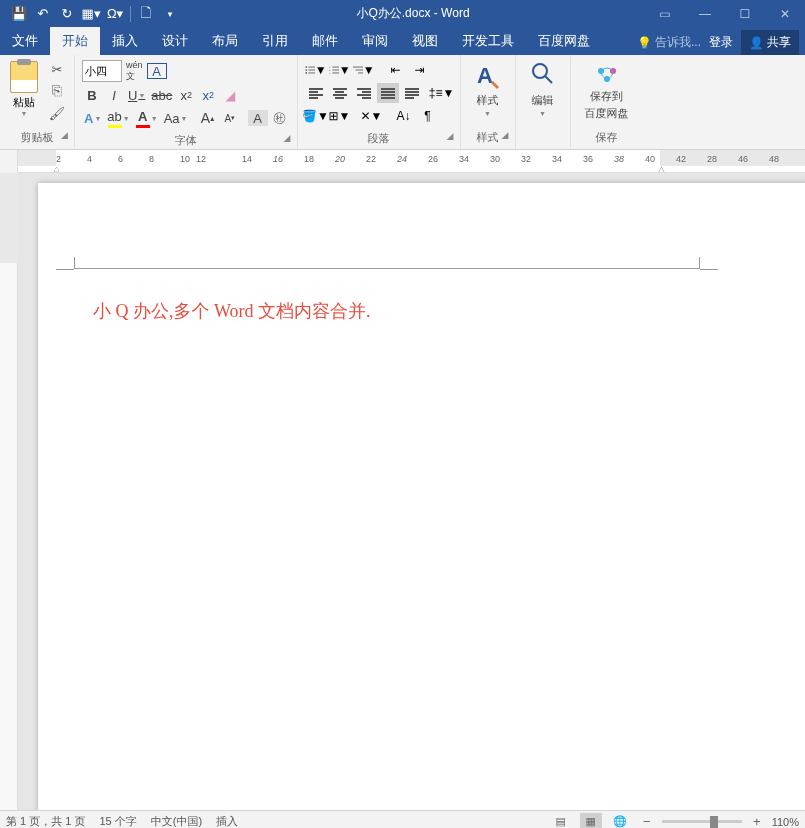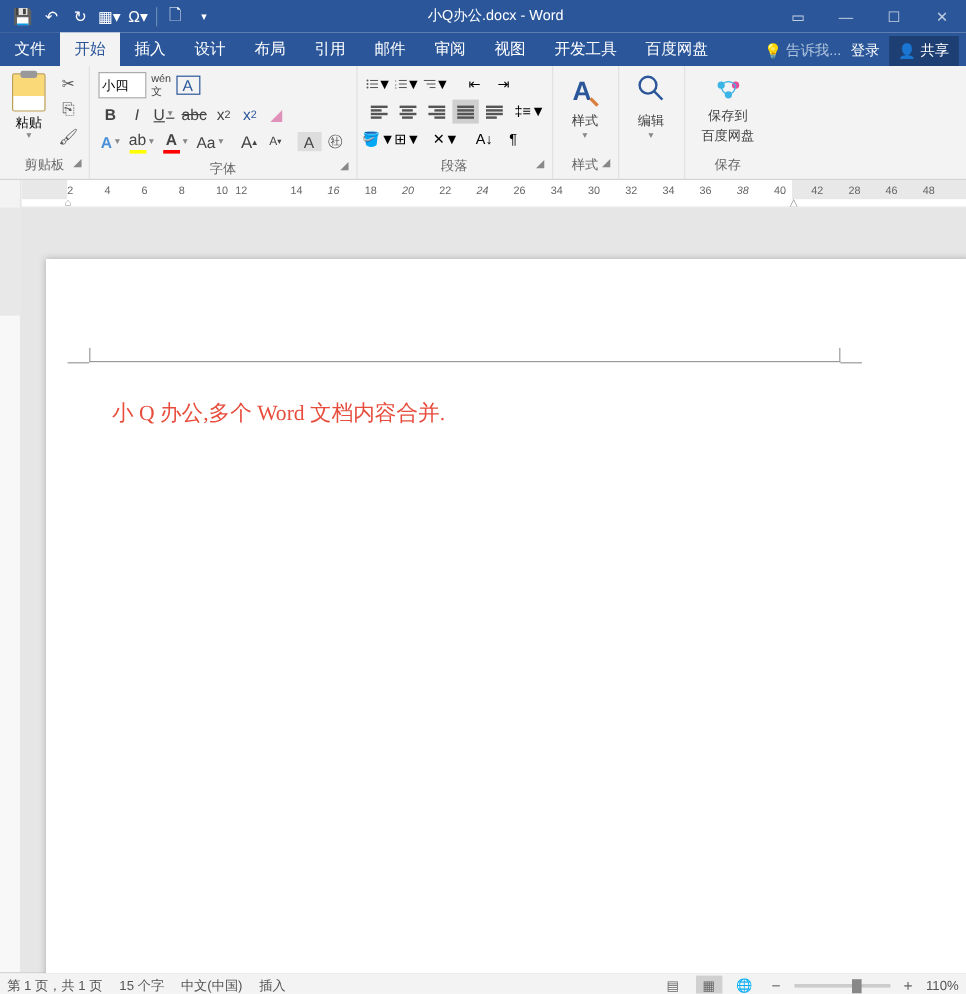--- a/index.html
+++ b/index.html
@@ -60,21 +60,21 @@
 .ruler-area { height: 23px; background: #fff; border-bottom: 1px solid #ddd; position: relative; display: flex; }
 .ruler-corner { width: 18px; height: 23px; background: #f3f3f3; border-right: 1px solid #ddd; }
 .hruler { flex: 1; position: relative; background: #fff; overflow: hidden; }
 .ruler-shade { position: absolute; top: 0; height: 16px; background: #e8e8e8; }
 .ruler-tick { position: absolute; top: 4px; font-size: 9px; color: #666; }
 .ruler-indent { position: absolute; top: 14px; font-size: 9px; color: #888; }
 
 .workspace { height: 637px; display: flex; background: #e6e6e6; }
 .vruler { width: 18px; background: #f8f8f8; border-right: 1px solid #ddd; position: relative; }
 .vruler-shade { position: absolute; left: 0; width: 18px; background: #e8e8e8; }
-.doc-area { flex: 1; overflow: auto; position: relative; padding-top: 10px; padding-left: 20px; margin-top: 33px; }
+.doc-area { flex: 1; overflow: auto; position: relative; padding-top: 10px; padding-left: 20px; }
 .page { width: 770px; min-height: 900px; background: #fff; box-shadow: 0 0 6px rgba(0,0,0,0.25); position: relative; padding: 90px 55px; }
 .header-rule { position: absolute; top: 85px; left: 36px; right: 108px; height: 12px; border-top: 1px solid #999; }
 .header-rule::before, .header-rule::after { content: ''; position: absolute; width: 1px; height: 12px; background: #999; top: -12px; }
 .header-rule::before { left: 0; }
 .header-rule::after { right: 0; }
 .header-rule .rb { position: absolute; width: 18px; height: 1px; background: #999; top: 0; }
 .header-rule .rb.l { left: -18px; }
 .header-rule .rb.r { right: -18px; }
 .doc-text { color: #e74c3c; font-size: 18px; font-family: "SimSun", serif; margin-top: 26px; }
 

